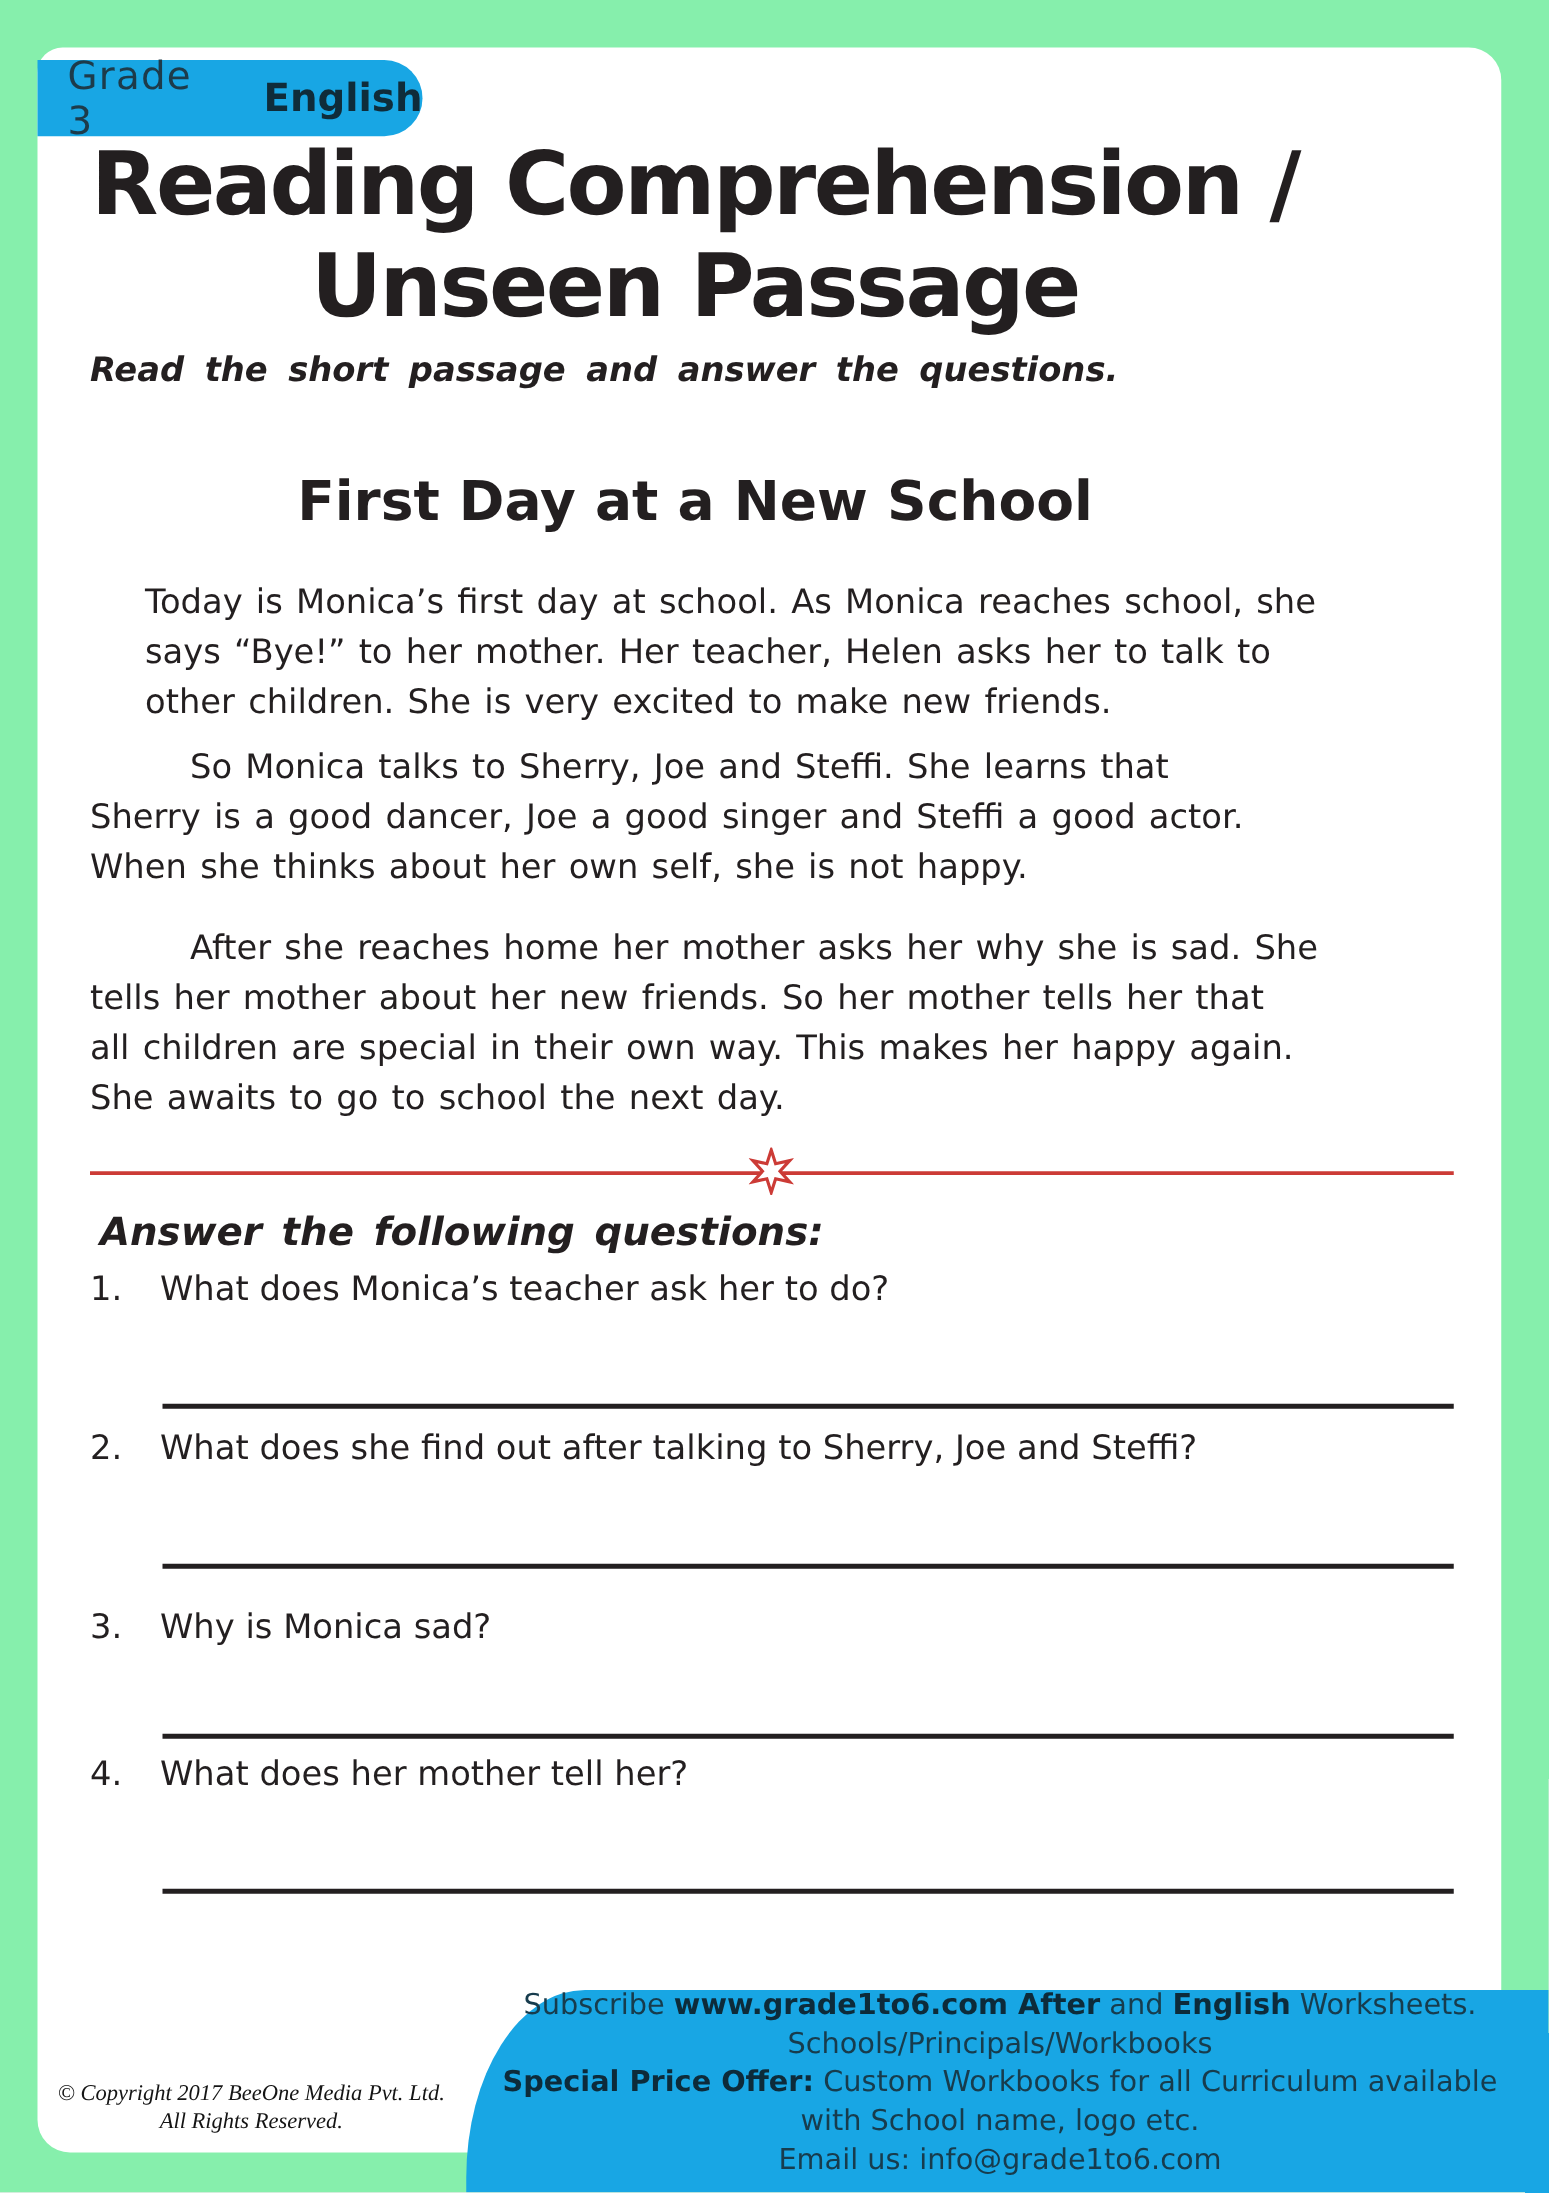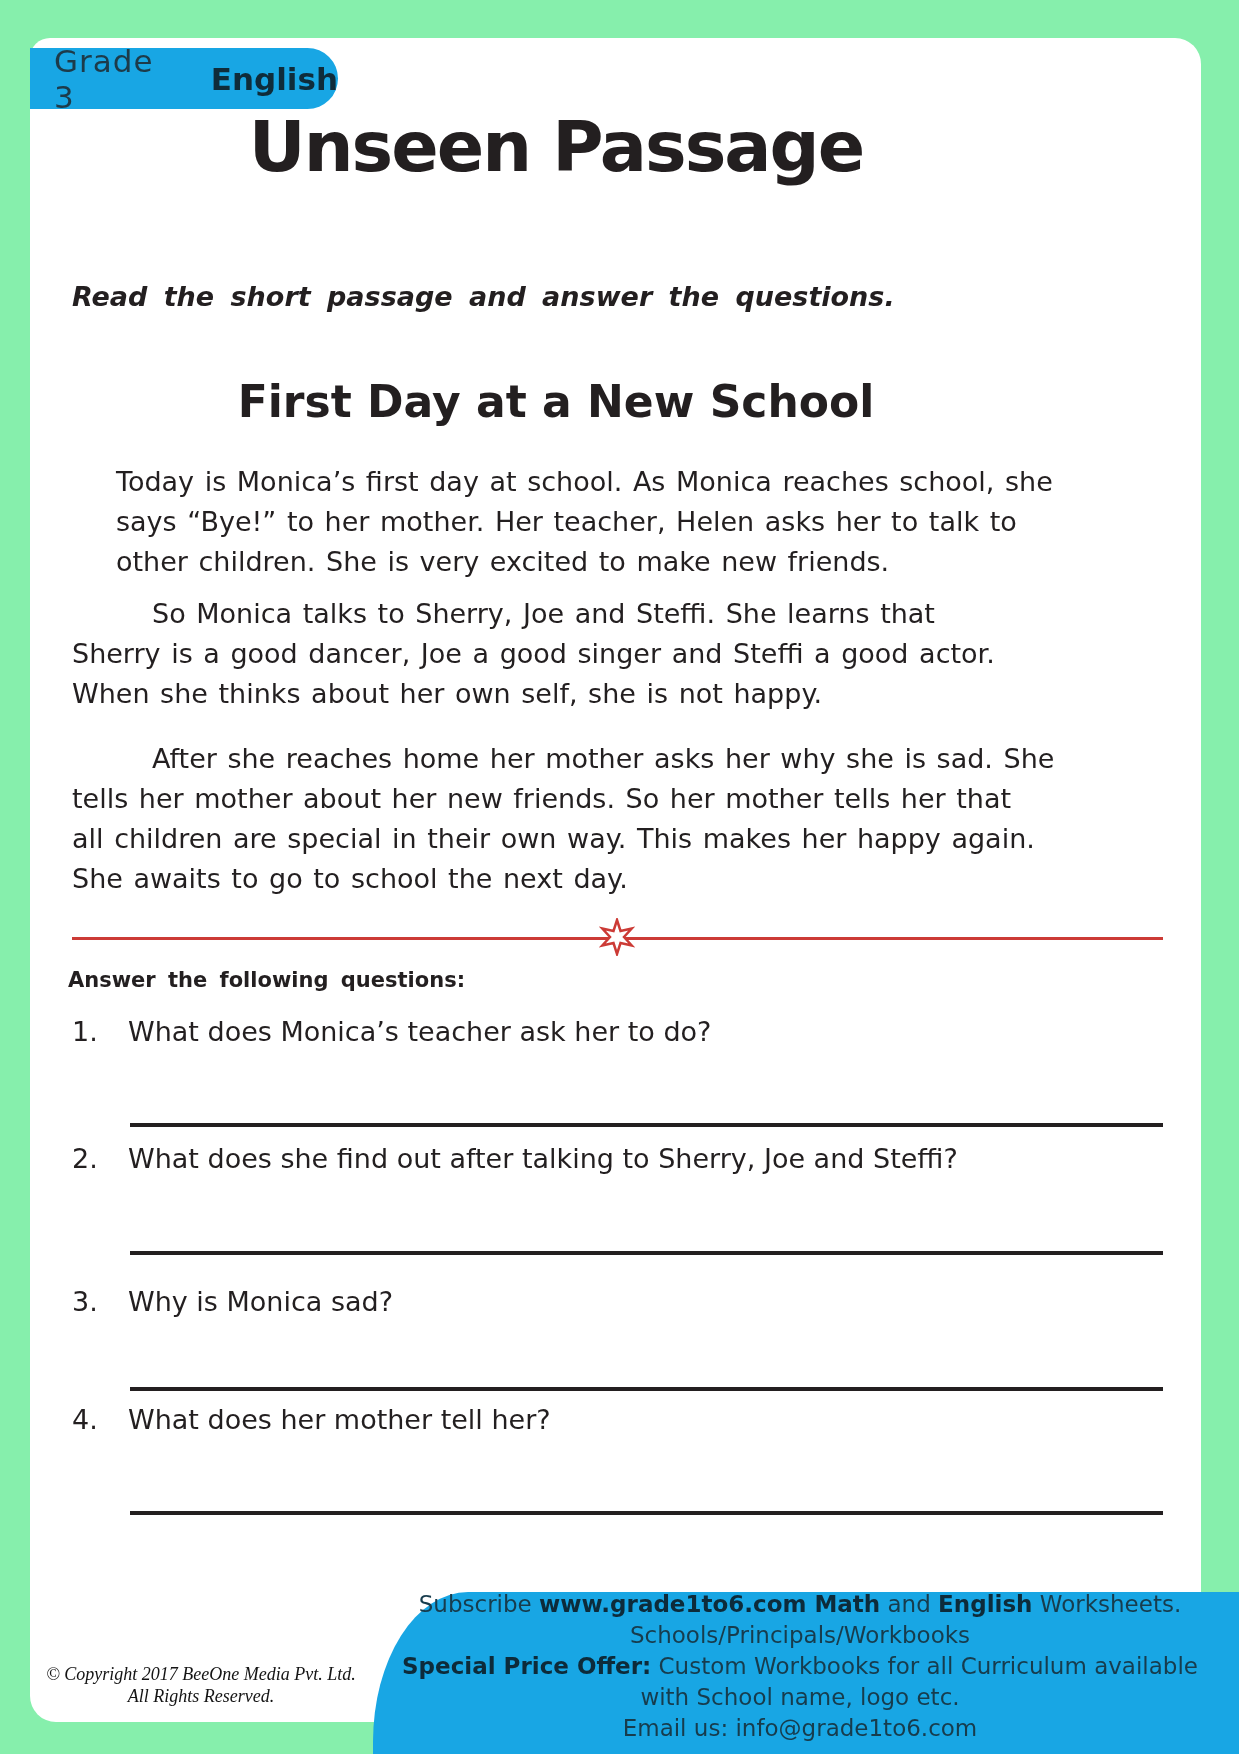--- a/index.html
+++ b/index.html
@@ -37,22 +37,22 @@
     white-space:pre-line; word-spacing:2px;
   }
   .p1 { top:462px;margin-left:44px; }
   .p2 { top:594px; text-indent:80px; }
   .p3 { top:739px; text-indent:80px; }
 
   .divider { position:absolute; left:72px; top:937px; width:1091px; height:3px; background:#CC3B36; }
   .star    { position:absolute; left:599px; top:918px; width:36px; height:38px; }
 
   .answers-heading {
-    position:absolute; left:68px; top:968px; font-size:21px; font-weight:bold;
-    word-spacing:5px; white-space:nowrap;
+    position:absolute; left:80px; top:968px; font-size:31px; font-weight:bold;
+    word-spacing:5px; white-space:nowrap;font-style:italic;
   }
   .q-num  { position:absolute; left:72px;  font-size:27px; }
   .q-text { position:absolute; left:128px; font-size:27px; width:1040px; white-space:nowrap; }
   .a-line { position:absolute; left:130px; width:1033px; height:4px; background:#231F20; }
 
   .q1 { top:1016px; } .l1 { top:1123px; }
   .q2 { top:1143px; } .l2 { top:1251px; }
   .q3 { top:1286px; } .l3 { top:1387px; }
   .q4 { top:1404px; } .l4 { top:1511px; }
 
@@ -78,20 +78,21 @@
 
 <div class="canvas">
   <div class="sheet"></div>
 
   <div class="tab">
     <span class="grade">Grade 3</span>
     <span class="subject">English</span>
   </div>
 
   <div class="title-block">
+    <div class="title-line">Reading Comprehension /</div>
     <div class="title-line">Unseen Passage</div>
   </div>
 
   <div class="instruction">Read the short passage and answer the questions.</div>
 
   <div class="passage-heading">First Day at a New School</div>
 
   <div class="para p1">Today is Monica’s first day at school. As Monica reaches school, she
 says “Bye!” to her mother. Her teacher, Helen asks her to talk to
 other children. She is very excited to make new friends.</div>
@@ -121,21 +122,21 @@
   <div class="q-num q3">3.</div>
   <div class="q-text q3">Why is Monica sad?</div>
   <div class="a-line l3"></div>
 
   <div class="q-num q4">4.</div>
   <div class="q-text q4">What does her mother tell her?</div>
   <div class="a-line l4"></div>
 
   <div class="footer-panel"></div>
   <div class="footer-text">
-    <div class="fline"><span>Subscribe </span><b>www.grade1to6.com Math</b><span> and </span><b>English</b><span> Worksheets.</span></div>
+    <div class="fline"><span>Subscribe </span><b>www.grade1to6.com After</b><span> and </span><b>English</b><span> Worksheets.</span></div>
     <div class="fline">Schools/Principals/Workbooks</div>
     <div class="fline"><b>Special Price Offer:</b><span> Custom Workbooks for all Curriculum available</span></div>
     <div class="fline">with School name, logo etc.</div>
     <div class="fline">Email us: info@grade1to6.com</div>
   </div>
 
   <div class="copyright">
     <div class="cline">© Copyright 2017 BeeOne Media Pvt. Ltd.</div>
     <div class="cline">All Rights Reserved.</div>
   </div>

